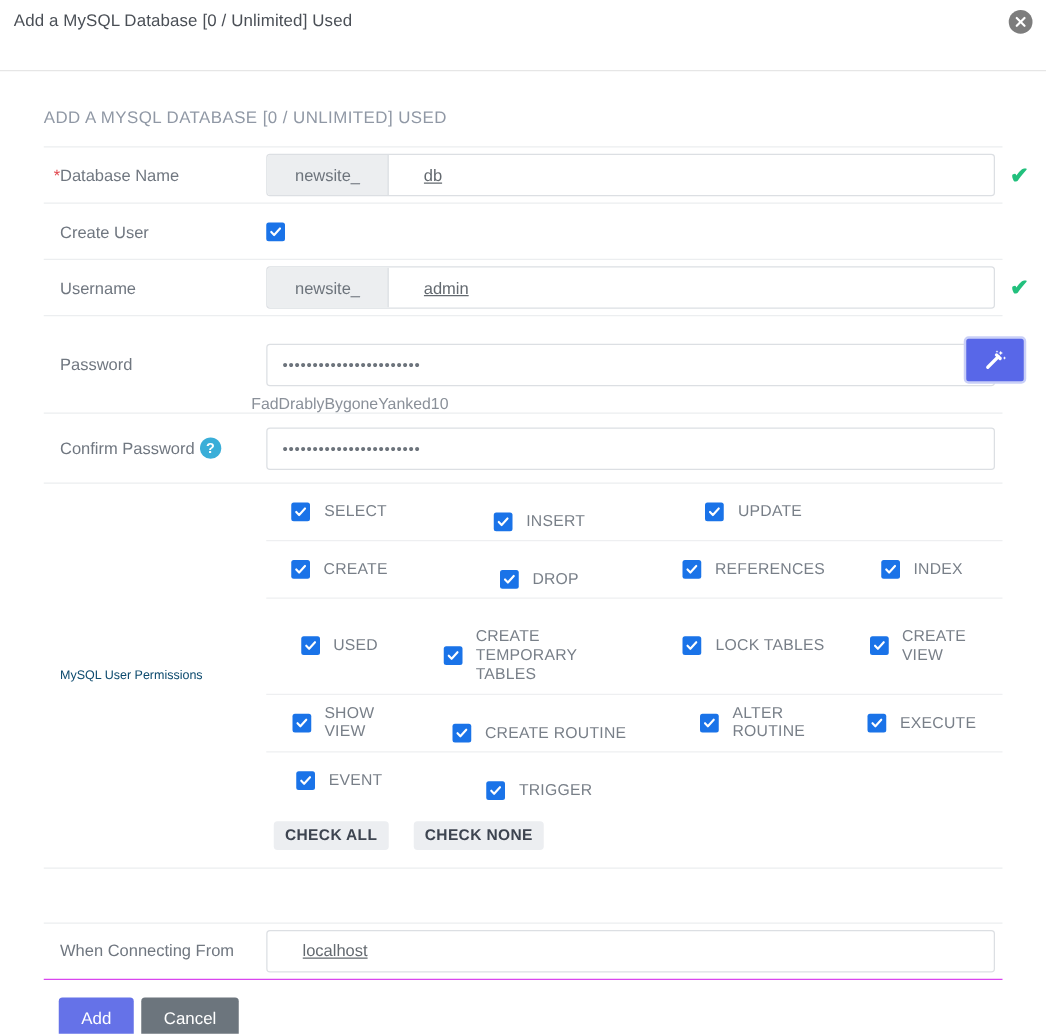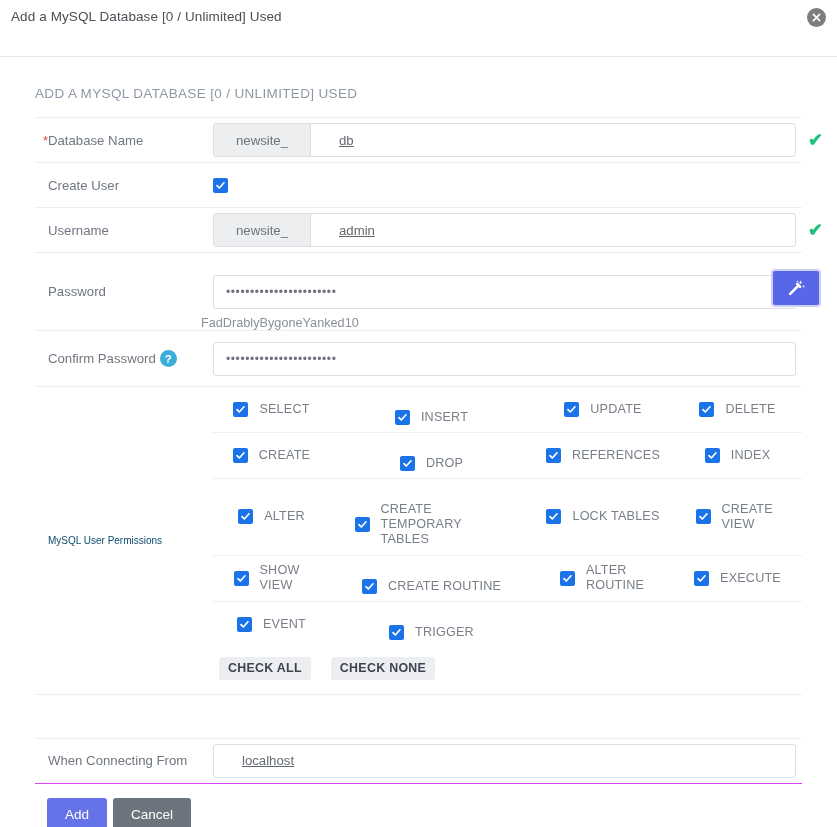--- a/index.html
+++ b/index.html
@@ -371,28 +371,20 @@
           <span>INSERT</span>
         </div>
         <div class="perm-cell c2">
           <span class="cb">
               <svg width="11" height="11" viewBox="0 0 11 11">
                 <path d="M2 5.6 L4.3 8 L9 2.8" stroke="#fff" stroke-width="1.7" fill="none" stroke-linecap="round" stroke-linejoin="round"></path>
               </svg>
             </span>
           <span>UPDATE</span>
         </div>
-        <div class="perm-cell c3">
-          <span class="cb">
-              <svg width="11" height="11" viewBox="0 0 11 11">
-                <path d="M2 5.6 L4.3 8 L9 2.8" stroke="#fff" stroke-width="1.7" fill="none" stroke-linecap="round" stroke-linejoin="round"></path>
-              </svg>
-            </span>
-          <span>DELETE</span>
-        </div>
       </div>
 
       <div class="perm-line">
         <div class="perm-cell c0">
           <span class="cb">
               <svg width="11" height="11" viewBox="0 0 11 11">
                 <path d="M2 5.6 L4.3 8 L9 2.8" stroke="#fff" stroke-width="1.7" fill="none" stroke-linecap="round" stroke-linejoin="round"></path>
               </svg>
             </span>
           <span>CREATE</span>
@@ -423,21 +415,21 @@
         </div>
       </div>
 
       <div class="perm-line">
         <div class="perm-cell c0">
           <span class="cb">
               <svg width="11" height="11" viewBox="0 0 11 11">
                 <path d="M2 5.6 L4.3 8 L9 2.8" stroke="#fff" stroke-width="1.7" fill="none" stroke-linecap="round" stroke-linejoin="round"></path>
               </svg>
             </span>
-          <span>ALTER</span>
+          <span>USED</span>
         </div>
         <div class="perm-cell c1">
           <span class="cb">
               <svg width="11" height="11" viewBox="0 0 11 11">
                 <path d="M2 5.6 L4.3 8 L9 2.8" stroke="#fff" stroke-width="1.7" fill="none" stroke-linecap="round" stroke-linejoin="round"></path>
               </svg>
             </span>
           <span style="max-width:128px">CREATE TEMPORARY TABLES</span>
         </div>
         <div class="perm-cell c2">

